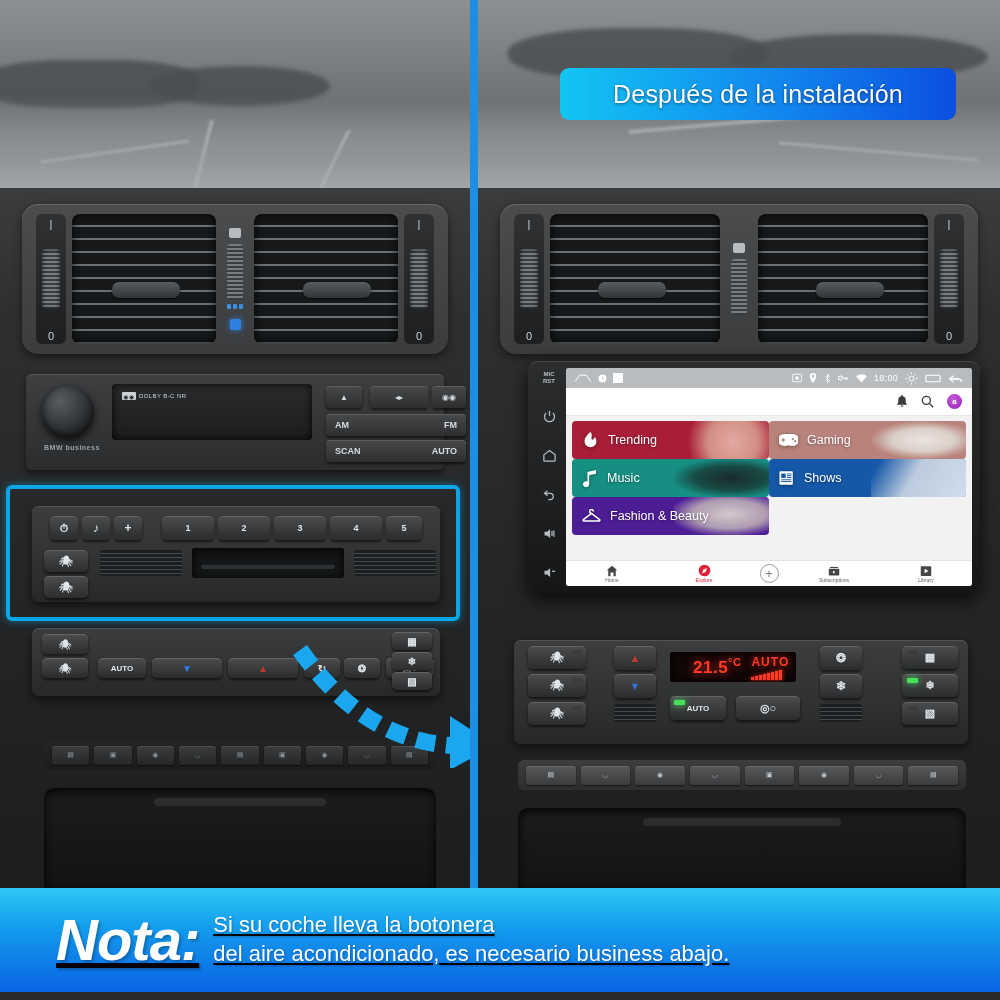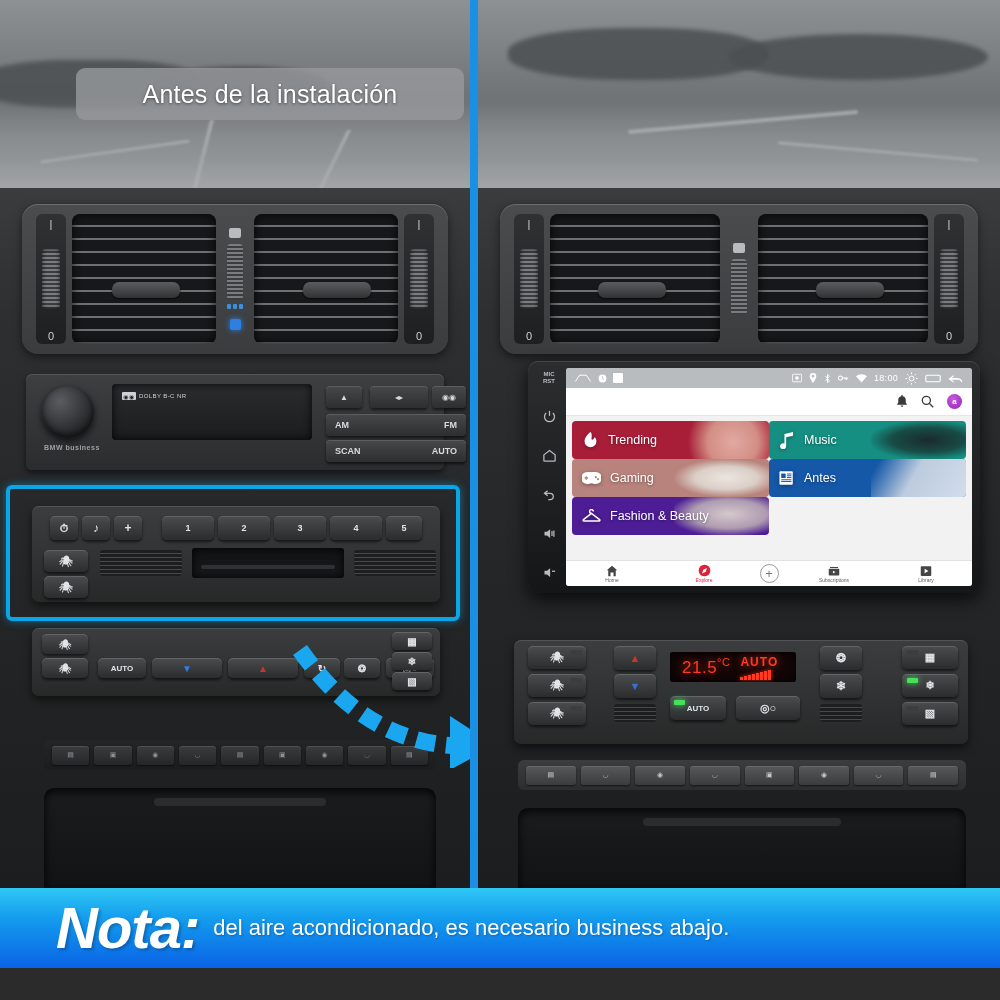--- a/index.html
+++ b/index.html
@@ -165,23 +165,24 @@
   }
   .led.on{ background:#46e05a; box-shadow:0 0 6px #46e05a; }
   .lcd{
     position:absolute; border-radius:3px;
     background:#120607;
     box-shadow:inset 0 0 10px rgba(0,0,0,.95);
     display:flex; align-items:center; gap:10px; padding:0 12px;
     overflow:hidden;
   }
   .lcd .temp{
-    color:#ff3b22; font-size:17px; font-weight:normal; letter-spacing:.5px;
+    color:#ff3b22; font-size:17px; font-weight:bold; letter-spacing:.5px;
     text-shadow:0 0 8px rgba(255,59,34,.85);
     font-family:"Liberation Sans", sans-serif;
+    margin-left:11px;
   }
   .lcd .unit{ font-size:11px; vertical-align:super; }
   .lcd .auto{
     color:#ff3b22; font-size:12px; font-weight:bold; letter-spacing:1px;
     text-shadow:0 0 8px rgba(255,59,34,.85);
   }
   .lcd .bar{
     display:flex; align-items:flex-end; gap:1px; height:10px;
   }
   .lcd .bar i{ width:3px; background:#ff3b22; display:block; box-shadow:0 0 4px #ff3b22;}
@@ -323,23 +324,23 @@
   }
   .navitem.active{ color:#e0213a; }
   .navplus{
     width:19px; height:19px; border-radius:50%; border:1.5px solid #9a9a9a;
     display:flex; align-items:center; justify-content:center;
     color:#7a7a7a; font-size:13px; line-height:1;
   }
 
   
   #note{
-    position:absolute; left:0; top:888px; width:1000px; height:80px;
+    position:absolute; left:0; top:888px; width:1000px; height:104px;
     background:linear-gradient(180deg,#2fc8f5 0%,#139ced 38%,#0a63e6 100%);
-    display:flex; align-items:center; padding:0 26px 0 56px; gap:14px;
+    display:flex; align-items:center; padding:0 26px 0 56px; gap:14px;text-decoration:underline;
   }
   #note .nota{
     font-size:58px; font-weight:bold; color:#fff; font-style:italic;
     letter-spacing:-1px; text-shadow:2px 2px 3px rgba(0,0,0,.25);
     flex:none; line-height:1;
   }
   #note .nlines{
     display:flex; flex-direction:column; gap:2px;
     color:#fff; font-size:22px; line-height:1.22;
     text-shadow:1px 1px 2px rgba(0,0,0,.25);
@@ -587,47 +588,47 @@
             <div class="tiles">
 
               <div class="tile" style="background:#a81e39">
                 <span class="tl-art" style="background:radial-gradient(circle at 62% 55%,#e8b9ae 0%,#d79a8d 40%,rgba(168,30,57,0) 72%)"></span>
                 <svg class="tl-icon" width="17" height="17" viewBox="0 0 20 20" fill="#fff">
                   <path d="M10 0C10 0 3 5 3 11a7 7 0 0 0 14 0c0-3-2-5-2-5s-1 3-3 3 1-6-2-9z"></path>
                 </svg>
                 <span class="tl-label">Trending</span>
               </div>
 
-              <div class="tile" style="background:#168f83">
-                <span class="tl-art" style="background:radial-gradient(ellipse at 60% 50%,#1b1f22 0%,#18443f 45%,rgba(22,143,131,0) 75%)"></span>
-                <svg class="tl-icon" width="16" height="17" viewBox="0 0 18 20" fill="#fff">
-                  <path d="M16 0L6 2.4v11.1a3.6 3.6 0 1 0 2 3.2V6.2l8-1.9z"></path>
-                </svg>
-                <span class="tl-label">Music</span>
-              </div>
-
               <div class="tile" style="background:#b8837c">
                 <span class="tl-art" style="background:radial-gradient(ellipse at 55% 50%,#f2efe9 0%,#ded8d0 42%,rgba(184,131,124,0) 72%)"></span>
                 <svg class="tl-icon" width="19" height="14" viewBox="0 0 22 16" fill="#fff">
                   <path d="M6 1h10a6 6 0 0 1 0 14c-2 0-3-1-5-1s-3 1-5 1A6 6 0 0 1 6 1z"></path>
                   <path d="M5 6v4M3 8h4" stroke="#b8837c" stroke-width="1.6"></path>
                   <circle cx="16" cy="7" r="1.3" fill="#b8837c"></circle>
                     <circle cx="18.6" cy="9.4" r="1.3" fill="#b8837c"></circle>
                 </svg>
                 <span class="tl-label">Gaming</span>
               </div>
 
+              <div class="tile" style="background:#168f83">
+                <span class="tl-art" style="background:radial-gradient(ellipse at 60% 50%,#1b1f22 0%,#18443f 45%,rgba(22,143,131,0) 75%)"></span>
+                <svg class="tl-icon" width="16" height="17" viewBox="0 0 18 20" fill="#fff">
+                  <path d="M16 0L6 2.4v11.1a3.6 3.6 0 1 0 2 3.2V6.2l8-1.9z"></path>
+                </svg>
+                <span class="tl-label">Music</span>
+              </div>
+
               <div class="tile" style="background:#1558a8">
                 <span class="tl-art" style="background:linear-gradient(120deg,rgba(21,88,168,0) 8%,#cfd8e4 45%,#e6ecf3 100%)"></span>
                 <svg class="tl-icon" width="16" height="16" viewBox="0 0 18 18" fill="#fff">
                   <rect x="0.5" y="1.5" width="15" height="15" rx="1" fill="#fff"></rect>
                   <rect x="2.5" y="4" width="5" height="5" fill="#1558a8"></rect>
                   <path d="M9 4.5h5M9 6.5h5M9 8.5h5M2.5 11h11.5M2.5 13h11.5" stroke="#1558a8" stroke-width="1.1"></path>
                 </svg>
-                <span class="tl-label">Antes</span>
+                <span class="tl-label">Shows</span>
               </div>
 
 
               <div class="tile" style="background:#4c1d95">
                 <span class="tl-art" style="background:radial-gradient(ellipse at 58% 45%,#e4dbd2 0%,#b9a9b4 48%,rgba(122,110,133,0) 78%)"></span>
                 <svg class="tl-icon" width="19" height="14" viewBox="0 0 22 16" fill="none" stroke="#fff" stroke-width="1.7">
                   <path d="M11 5a2.2 2.2 0 1 1 2.2-2.2"></path>
                   <path d="M11 5L1.6 12.2a.9.9 0 0 0 .55 1.6h17.7a.9.9 0 0 0 .55-1.6z"></path>
                 </svg>
                 <span class="tl-label">Fashion &amp; Beauty</span>
@@ -730,22 +731,23 @@
         <div class="sbtn">▤</div>
       </div>
       <div class="tray right">
         <div class="tray-slot"></div>
       </div>
     </div>
   </div>
 
   <div id="divider"></div>
 
-  <div class="tag" id="tag-before">Antes de la instalación</div>
+  <div class="tag" id="tag-after">Después de la instalación</div>
 
   <div id="note">
     <span class="nota">Nota:</span>
     <span class="nlines">
+      <span>Si su coche lleva la botonera</span>
       <span>del aire acondicionado, es necesario business abajo.</span>
     </span>
   </div>
 
 </div>
 
 </body></html>

